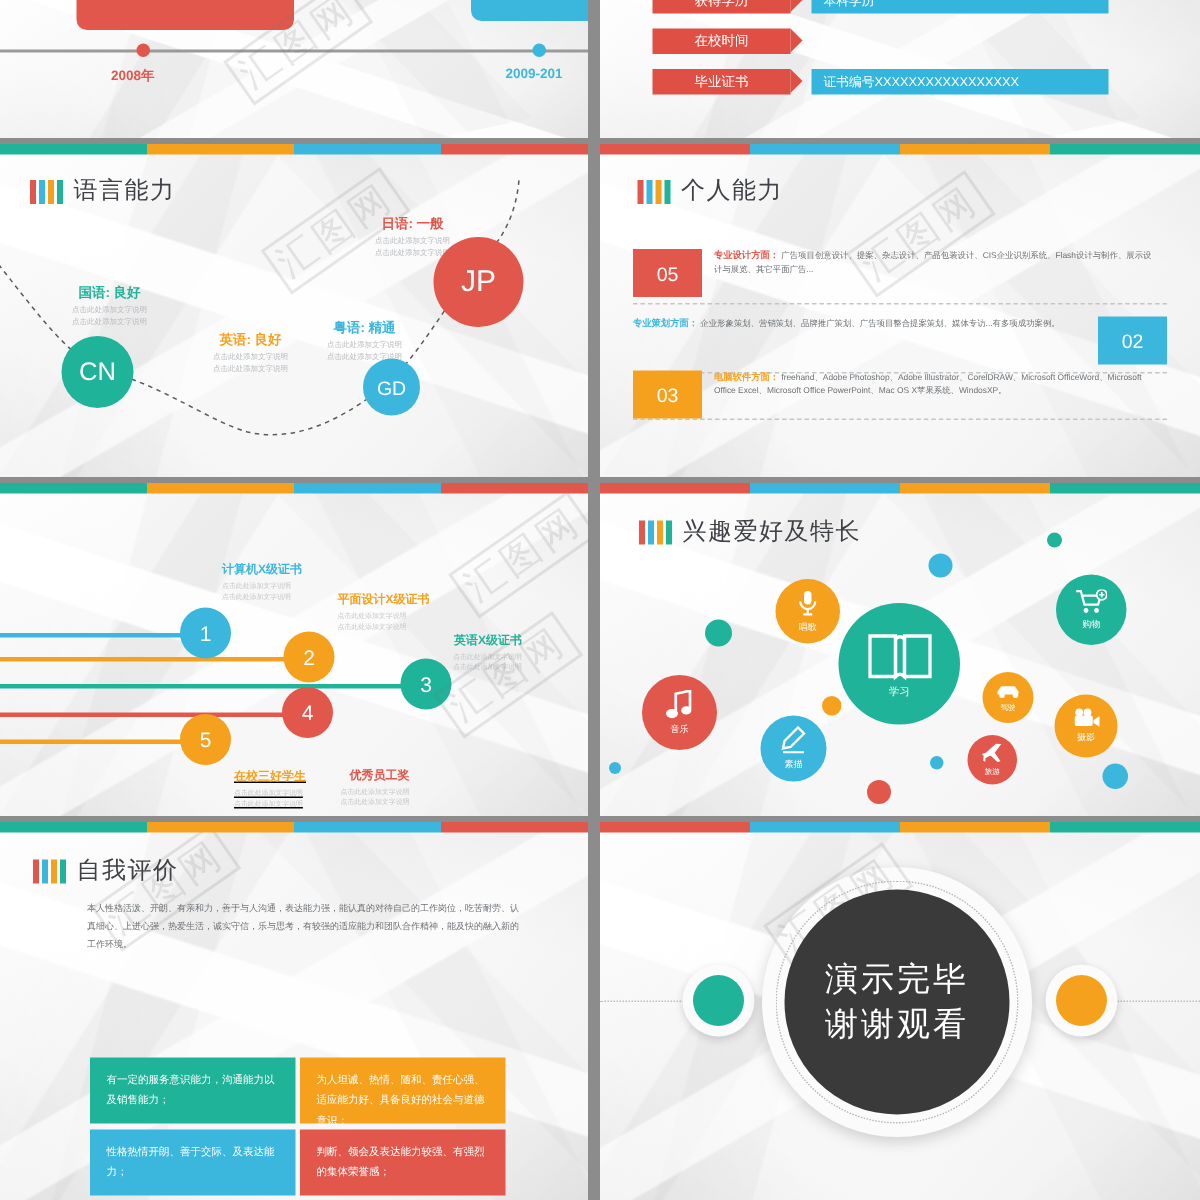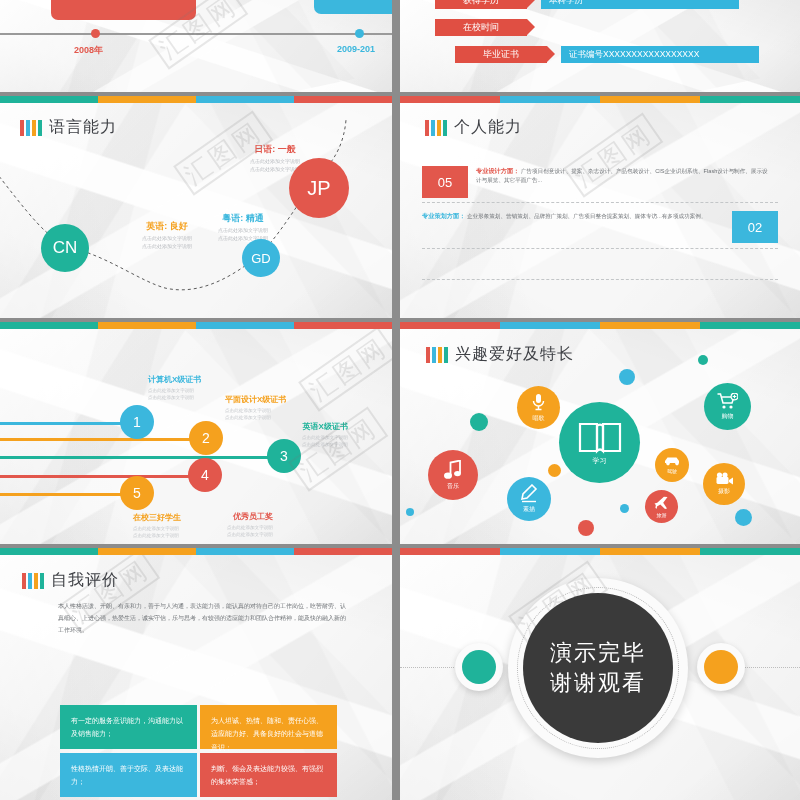--- a/index.html
+++ b/index.html
@@ -164,21 +164,21 @@
 
   <div class="slide" id="s2">
     <div class="poly"></div>
     <div class="edu-row" style="left:35px;top:-8px;">
       <div class="edu-key">获得学历</div>
       <div class="edu-val">本科学历</div>
     </div>
     <div class="edu-row" style="left:35px;top:19px;">
       <div class="edu-key">在校时间</div>
     </div>
-    <div class="edu-row" style="left:35px;top:46px;margin-left:20px;">
+    <div class="edu-row" style="left:35px;top:46px;">
       <div class="edu-key">毕业证书</div>
       <div class="edu-val">证书编号XXXXXXXXXXXXXXXXX</div>
     </div>
   </div>
 
   <div class="slide" id="s3">
     <div class="poly"></div>
     <div class="topbar">
       <i style="width:25%;background:#1fb39a"></i>
         <i style="width:25%;background:#f5a11e"></i>
@@ -198,20 +198,24 @@
       <span class="box">汇图网</span>
     </div>
 
     <svg width="392" height="222" style="position:absolute;left:0;top:0;z-index:2;">
       <path d="M -12 66 C 30 120 48 145 73 152 C 110 162 140 185 165 192 C 200 200 232 180 253 164 C 280 143 300 100 326 72 C 336 61 344 46 346 24" fill="none" stroke="#5a5a5a" stroke-width="1" stroke-dasharray="3,3"></path>
     </svg>
 
     <div class="lang-circle" style="left:41px;top:128px;width:48px;height:48px;background:#1fb39a;font-size:17px;z-index:3;">
       <span>CN</span>
       </div>
+    <div class="lang-lbl" style="left:28px;top:93px;width:90px;">
+      <b style="color:#1fb39a;">国语: 良好</b>
+      <span>点击此处添加文字说明<br>点击此处添加文字说明</span>
+    </div>
 
     <div class="lang-lbl" style="left:122px;top:124px;width:90px;">
       <b style="color:#f5a11e;">英语: 良好</b>
       <span>点击此处添加文字说明<br>点击此处添加文字说明</span>
     </div>
 
     <div class="lang-circle" style="left:242px;top:143px;width:38px;height:38px;background:#3bb7dd;font-size:13px;z-index:3;">
       <span>GD</span>
       </div>
     <div class="lang-lbl" style="left:198px;top:116px;width:90px;">
@@ -260,20 +264,27 @@
 
     <div class="ab-row" style="top:115px;z-index:3;">
       <div class="ab-body" style="padding-left:0;">
         <b style="color:#3bb7dd;">专业策划方面：</b>
         <span>企业形象策划、营销策划、品牌推广策划、广告项目整合提案策划、媒体专访...有多项成功案例。</span>
       </div>
       <div class="ab-num" style="background:#3bb7dd;">02</div>
     </div>
     <div class="ab-dash" style="top:152px;"></div>
 
+    <div class="ab-row" style="top:151px;z-index:3;">
+      <div class="ab-num" style="background:#f5a11e;">03</div>
+      <div class="ab-body">
+        <b style="color:#f5a11e;">电脑软件方面：</b>
+        <span>freehand、Adobe Photoshop、Adobe Illustrator、CorelDRAW、Microsoft OfficeWord、Microsoft Office Excel、Microsoft Office PowerPoint、Mac OS X苹果系统、WindosXP。</span>
+      </div>
+    </div>
     <div class="ab-dash" style="top:183px;"></div>
 
   </div>
 
   <div class="slide" id="s5">
     <div class="poly"></div>
     <div class="topbar">
       <i style="width:25%;background:#1fb39a"></i>
         <i style="width:25%;background:#f5a11e"></i>
       <i style="width:25%;background:#3bb7dd"></i>
@@ -317,21 +328,21 @@
       <span>点击此处添加文字说明<br>点击此处添加文字说明</span>
       </div>
     <div class="cert-lbl" style="left:302px;top:99px;">
       <b style="color:#1fb39a;">英语X级证书</b>
       <span>点击此处添加文字说明<br>点击此处添加文字说明</span>
       </div>
     <div class="cert-lbl" style="left:227px;top:141px;margin-top:48px;">
       <b style="color:#e2574c;">优秀员工奖</b>
       <span>点击此处添加文字说明<br>点击此处添加文字说明</span>
       </div>
-    <div class="cert-lbl" style="left:133px;top:190px;">
+    <div class="cert-lbl" style="left:156px;top:190px;text-decoration:underline;">
       <b style="color:#f5a11e;">在校三好学生</b>
       <span>点击此处添加文字说明<br>点击此处添加文字说明</span>
       </div>
   </div>
 
   <div class="slide" id="s6">
     <div class="poly"></div>
     <div class="topbar">
       <i style="width:25%;background:#e2574c"></i>
         <i style="width:25%;background:#3bb7dd"></i>

